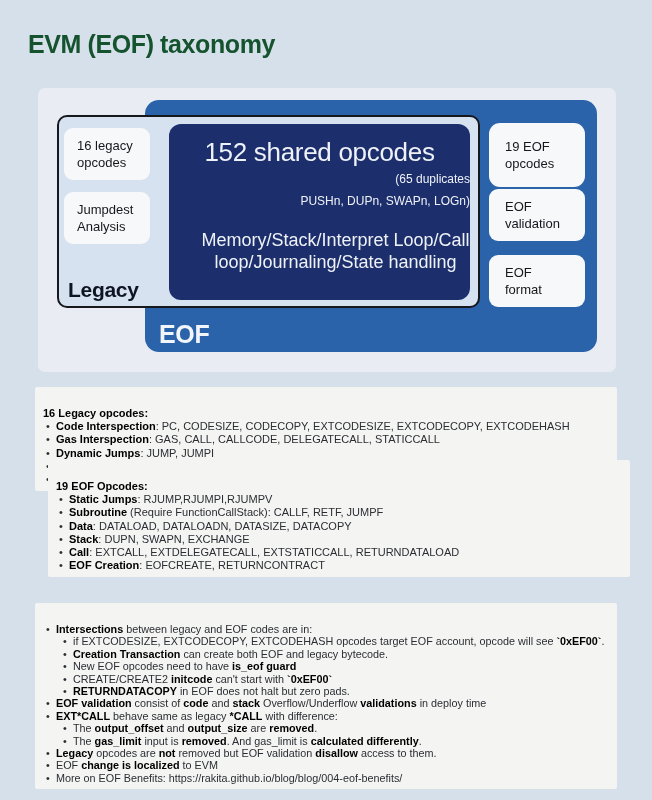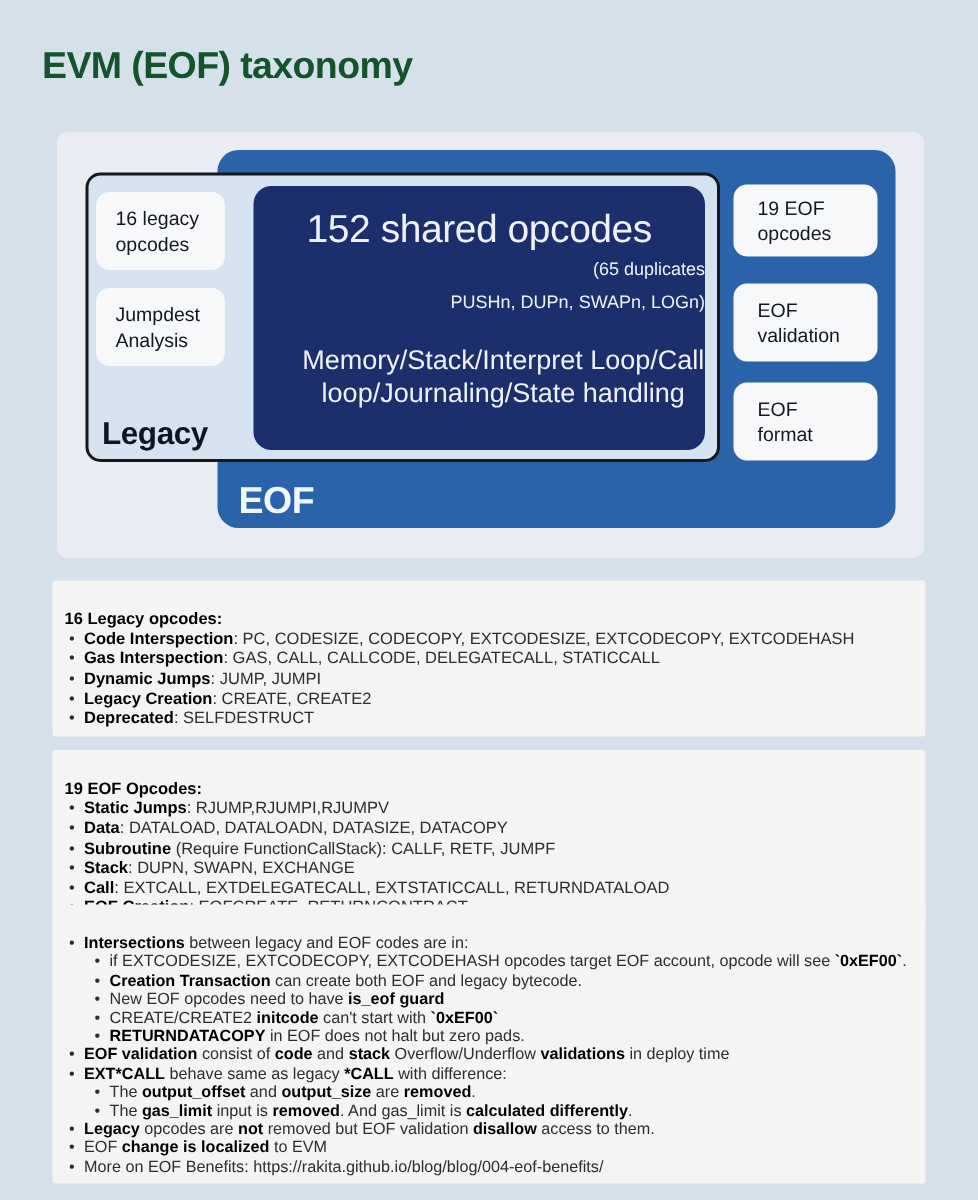--- a/index.html
+++ b/index.html
@@ -39,21 +39,21 @@
     font-size: 21px; font-weight: 700; color: #0e1522; letter-spacing: -0.3px;
   }
   .mini-box {
     position: absolute; background: #f7f8fa; border-radius: 9px;
     font-size: 13px; line-height: 17px; color: #14171c;
     white-space: pre-line; display: flex; align-items: center;
     padding-left: 13px;
   }
   .legacy-mini-1 { left: 26px; top: 40px;  width: 86px; height: 52px; }
   .legacy-mini-2 { left: 26px; top: 104px; width: 86px; height: 52px; }
-  .eof-mini-1 { left: 451px; top: 35px;  width: 96px; height: 48px; padding-left: 16px; }
+  .eof-mini-1 { left: 451px; top: 35px;  width: 96px; height: 64px; padding-left: 16px; border-radius: 11px; }
   .eof-mini-2 { left: 451px; top: 101px; width: 96px; height: 52px; padding-left: 16px; }
   .eof-mini-3 { left: 451px; top: 167px; width: 96px; height: 52px; padding-left: 16px; }
 
   .navy-box {
     position: absolute; left: 131px; top: 36px; width: 301px; height: 176px;
     background: #1c2e6b; border-radius: 12px;
     color: #eef2f8; text-align: center; padding-top: 13px;
   }
   .shared-heading { font-size: 26px; line-height: 31px; letter-spacing: -0.3px; }
   .shared-sub { font-size: 12px; line-height: 22px; text-align: right; }
@@ -61,21 +61,21 @@
   .shared-gap { height: 17px; }
 
   
   .section-card {
     position: absolute; left: 35px; width: 582px;
     background: #f4f4f2; border-radius: 2px;
     padding: 20px 10px 5px 8px;
     font-size: 11px; color: #2a2d33;
   }
   .section-1 { top: 387px; line-height: 13.2px; }
-  .section-2 { top: 500px; line-height: 13.2px; }
+  .section-2 { top: 460px; line-height: 13.2px; margin-left: 13px; }
   .section-3 { top: 603px; line-height: 12.4px; font-size: 10.8px; }
   .sec-title { font-weight: 700; color: #000; }
   .blist { list-style: none; }
   .blist li { position: relative; padding-left: 13px; }
   .blist li::before { content: "•"; position: absolute; left: 3px; }
   .blist li.l1 { margin-left: 17px; }
   .blist b { color: #000; }
 </style>
 </head>
 <body>
@@ -124,22 +124,22 @@
         <li class="l0"><b>Gas Interspection</b><span>: GAS, CALL, CALLCODE, DELEGATECALL, STATICCALL</span></li>
         <li class="l0"><b>Dynamic Jumps</b><span>: JUMP, JUMPI</span></li>
         <li class="l0"><b>Legacy Creation</b><span>: CREATE, CREATE2</span></li>
         <li class="l0"><b>Deprecated</b><span>: SELFDESTRUCT</span></li>
       </ul>
     </div>
   <div class="section-card section-2">
       <div class="sec-title">19 EOF Opcodes:</div>
       <ul class="blist">
         <li class="l0"><b>Static Jumps</b><span>: RJUMP,RJUMPI,RJUMPV</span></li>
+        <li class="l0"><b>Subroutine</b><span> (Require FunctionCallStack): CALLF, RETF, JUMPF</span></li>
         <li class="l0"><b>Data</b><span>: DATALOAD, DATALOADN, DATASIZE, DATACOPY</span></li>
-        <li class="l0"><b>Subroutine</b><span> (Require FunctionCallStack): CALLF, RETF, JUMPF</span></li>
         <li class="l0"><b>Stack</b><span>: DUPN, SWAPN, EXCHANGE</span></li>
         <li class="l0"><b>Call</b><span>: EXTCALL, EXTDELEGATECALL, EXTSTATICCALL, RETURNDATALOAD</span></li>
         <li class="l0"><b>EOF Creation</b><span>: EOFCREATE, RETURNCONTRACT</span></li>
       </ul>
     </div>
   <div class="section-card section-3">
       <ul class="blist">
         <li class="l0"><b>Intersections</b><span> between legacy and EOF codes are in:</span></li>
         <li class="l1"><span>if EXTCODESIZE, EXTCODECOPY, EXTCODEHASH opcodes target EOF account, opcode will see </span><b>`0xEF00`</b><span>.</span></li>
         <li class="l1"><b>Creation Transaction</b><span> can create both EOF and legacy bytecode.</span></li>

